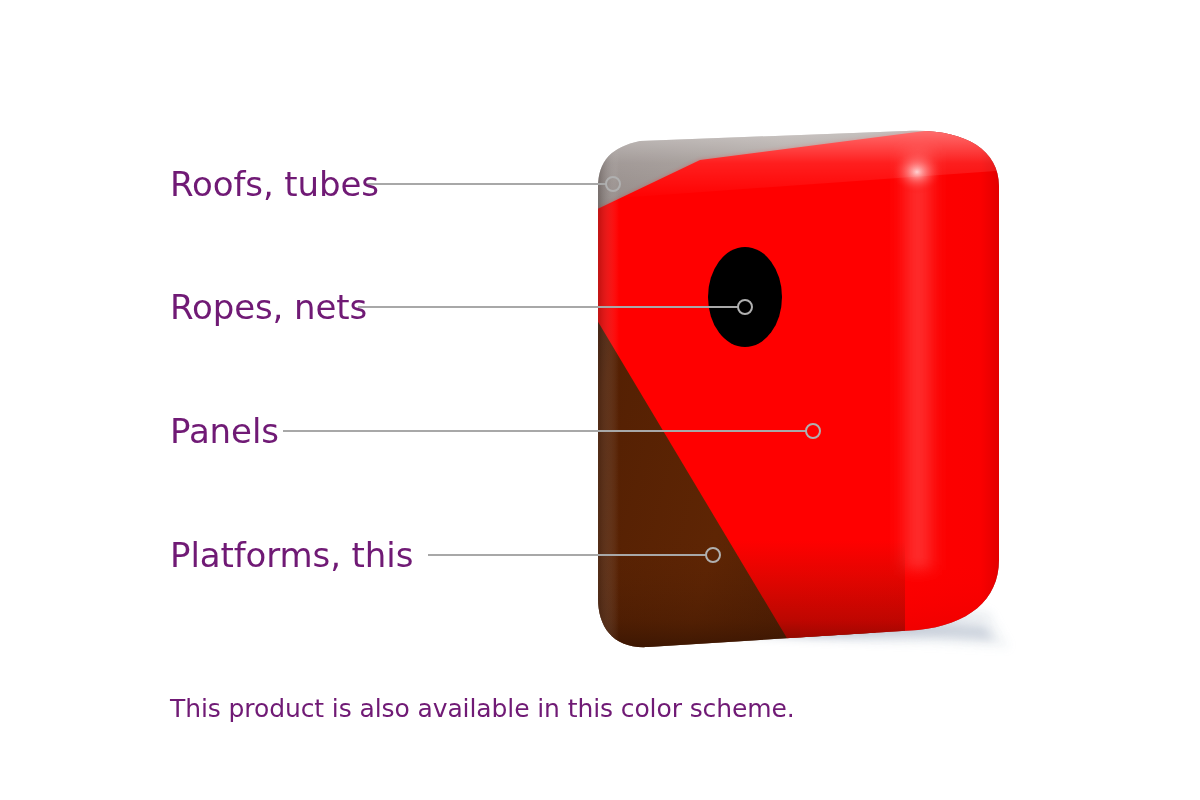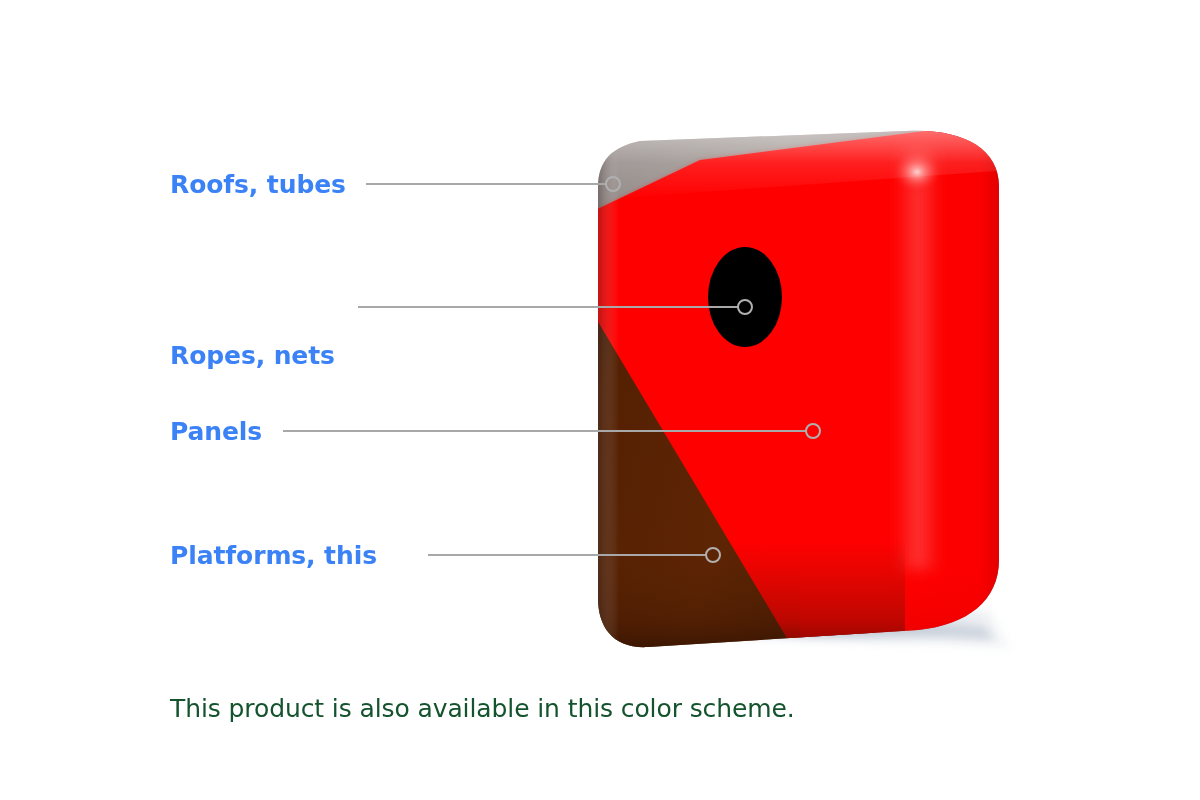--- a/index.html
+++ b/index.html
@@ -19,37 +19,37 @@
   #stage {
     position: absolute;
     inset: 0;
     width: 1200px;
     height: 800px;
   }
 
   
   .callout-label {
     position: absolute;
-    font-weight: bold;
-    font-size: 25px;
-    color: #3b82f6;
+    font-weight: normal;
+    font-size: 34px;
+    color: #701a75;
     white-space: nowrap;
     letter-spacing: -0.1px;
     line-height: 1;
     transform: translateY(-50%);
   }
 
   
   #caption {
     position: absolute;
     left: 170px;
     top: 708px;
     transform: translateY(-50%);
     font-size: 25px;
-    color: #14532d;
+    color: #701a75;
     white-space: nowrap;
     letter-spacing: -0.1px;
   }
 
   
   #art {
     position: absolute;
     left: 0;
     top: 0;
   }
@@ -186,20 +186,20 @@
         <circle cx="745" cy="307" r="7" fill="none" stroke="#b0b0b0" stroke-width="2"></circle>
         <line x1="283" y1="431" x2="806" y2="431" stroke="#a8a8a8" stroke-width="2"></line>
         <circle cx="813" cy="431" r="7" fill="none" stroke="#b0b0b0" stroke-width="2"></circle>
         <line x1="428" y1="555" x2="706" y2="555" stroke="#a8a8a8" stroke-width="2"></line>
         <circle cx="713" cy="555" r="7" fill="none" stroke="#b0b0b0" stroke-width="2"></circle>
       </g>
   </svg>
 
   <div id="labels">
       <div class="callout-label" style="left: 170px; top: 184px;">Roofs, tubes</div>
-      <div class="callout-label" style="left: 170px; top: 307px; margin-top: 48px;">Ropes, nets</div>
+      <div class="callout-label" style="left: 170px; top: 307px;">Ropes, nets</div>
       <div class="callout-label" style="left: 170px; top: 431px; text-align: center;">Panels</div>
       <div class="callout-label" style="left: 170px; top: 555px;">Platforms, this</div>
     </div>
 
   <div id="caption">This product is also available in this color scheme.</div>
 
 </div>
 
 </body></html>

